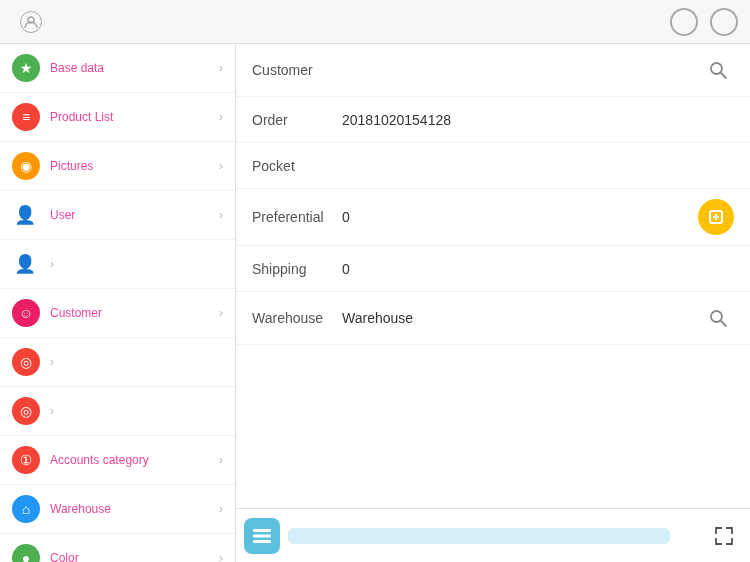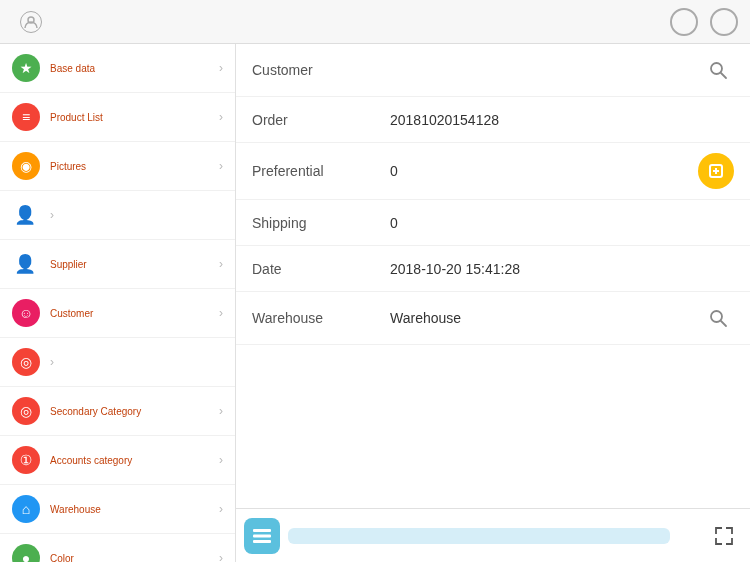--- a/index.html
+++ b/index.html
@@ -16,39 +16,39 @@
     .header-right { display: flex; align-items: center; gap: 12px; }
     .header-icon { width: 28px; height: 28px; border-radius: 50%; border: 2px solid #aaa; display: flex; align-items: center; justify-content: center; color: #aaa; font-size: 16px; }
 
     
     .main { display: flex; flex: 1; overflow: hidden; }
 
     
     .sidebar { width: 236px; background: #fff; border-right: 1px solid #e0e0e0; overflow-y: auto; flex-shrink: 0; }
     .sidebar-item { display: flex; align-items: center; padding: 10px 12px; border-bottom: 1px solid #f0f0f0; cursor: pointer; min-height: 46px; }
     .sidebar-item-icon { width: 28px; height: 28px; border-radius: 50%; display: flex; align-items: center; justify-content: center; font-size: 14px; margin-right: 10px; flex-shrink: 0; }
-    .sidebar-item-label { flex: 1; font-size: 10px; color: #c2410c; }
+    .sidebar-item-label { flex: 1; font-size: 12px; color: #ec4899; }
     .sidebar-chevron { color: #bbb; font-size: 12px; }
 
     
     .icon-green { background: #4CAF50; color: white; }
     .icon-red { background: #f44336; color: white; }
     .icon-orange { background: #FF9800; color: white; }
     .icon-blue { background: #2196F3; color: white; }
     .icon-pink { background: #E91E63; color: white; }
     .icon-plain { background: none; color: #555; font-size: 18px; }
 
     
     .right-panel { flex: 1; display: flex; flex-direction: column; background: #fff; overflow: hidden; }
 
     .form-area { flex: 1; overflow-y: auto; }
 
     .form-row { display: flex; align-items: center; padding: 10px 16px; border-bottom: 1px solid #f0f0f0; min-height: 46px; }
     .form-label { width: 90px; color: #555; font-size: 14px; flex-shrink: 0; }
-    .form-value { flex: 1; font-size: 14px; color: #333; margin-left: 48px; }
+    .form-value { flex: 1; font-size: 14px; color: #333; }
     .form-search-btn { width: 32px; height: 32px; display: flex; align-items: center; justify-content: center; color: #888; font-size: 18px; cursor: pointer; }
     .form-action-btn { width: 36px; height: 36px; border-radius: 50%; background: #FFC107; display: flex; align-items: center; justify-content: center; color: white; font-size: 16px; cursor: pointer; margin-left: 8px; }
 
     
     .bottom-bar { height: 54px; background: #fff; border-top: 1px solid #e0e0e0; display: flex; align-items: center; padding: 0 8px; flex-shrink: 0; }
     .bottom-tab-icon { width: 36px; height: 36px; border-radius: 8px; background: #5bc0de; display: flex; align-items: center; justify-content: center; color: white; font-size: 16px; margin-right: 8px; flex-shrink: 0; }
     .bottom-tab-label { flex: 1; text-align: center; font-size: 16px; color: #5bc0de; font-weight: 500; background: #d6eef8; border-radius: 6px; padding: 8px 0; }
     .bottom-add-btn { width: 36px; height: 36px; display: flex; align-items: center; justify-content: center; color: #555; font-size: 22px; cursor: pointer; }
     .bottom-expand-btn { width: 36px; height: 36px; display: flex; align-items: center; justify-content: center; color: #555; font-size: 18px; cursor: pointer; }
 
@@ -97,39 +97,38 @@
           <span class="sidebar-item-label">Product List</span>
           <span class="sidebar-chevron">›</span>
         </div>
         <div class="sidebar-item">
           <div class="sidebar-item-icon icon-orange">◉</div>
           <span class="sidebar-item-label">Pictures</span>
           <span class="sidebar-chevron">›</span>
         </div>
         <div class="sidebar-item">
           <div class="sidebar-item-icon icon-plain">👤</div>
+          <span class="sidebar-item-label">User</span>
           <span class="sidebar-chevron">›</span>
         </div>
         <div class="sidebar-item">
           <div class="sidebar-item-icon icon-plain">👤</div>
-          <span class="sidebar-item-label">Supplier</span>
           <span class="sidebar-chevron">›</span>
         </div>
         <div class="sidebar-item">
           <div class="sidebar-item-icon icon-pink">☺</div>
           <span class="sidebar-item-label">Customer</span>
           <span class="sidebar-chevron">›</span>
         </div>
         <div class="sidebar-item">
           <div class="sidebar-item-icon icon-red">◎</div>
           <span class="sidebar-chevron">›</span>
         </div>
         <div class="sidebar-item">
           <div class="sidebar-item-icon icon-red">◎</div>
-          <span class="sidebar-item-label">Secondary Category</span>
           <span class="sidebar-chevron">›</span>
         </div>
         <div class="sidebar-item">
           <div class="sidebar-item-icon icon-red">①</div>
           <span class="sidebar-item-label">Accounts category</span>
           <span class="sidebar-chevron">›</span>
         </div>
         <div class="sidebar-item">
           <div class="sidebar-item-icon icon-blue">⌂</div>
           <span class="sidebar-item-label">Warehouse</span>
@@ -153,39 +152,39 @@
                 <circle cx="8.5" cy="8.5" r="5.5" stroke="#888" stroke-width="1.8"></circle>
                 <line x1="13" y1="13" x2="18" y2="18" stroke="#888" stroke-width="1.8" stroke-linecap="round"></line>
               </svg>
             </div>
           </div>
           <div class="form-row">
             <div class="form-label">Order</div>
             <div class="form-value">20181020154128</div>
           </div>
           <div class="form-row">
+            <div class="form-label">Pocket</div>
+            <div class="form-value"></div>
+          </div>
+          <div class="form-row">
             <div class="form-label">Preferential</div>
             <div class="form-value">0</div>
             <div class="form-action-btn">
               <svg width="16" height="16" viewBox="0 0 16 16" fill="none" stroke="white" stroke-width="2">
                 <rect x="2" y="2" width="12" height="12" rx="2"></rect>
                 <line x1="8" y1="5" x2="8" y2="11"></line>
                 <line x1="5" y1="8" x2="11" y2="8"></line>
               </svg>
             </div>
           </div>
           <div class="form-row">
             <div class="form-label">Shipping</div>
             <div class="form-value">0</div>
           </div>
           <div class="form-row">
-            <div class="form-label">Date</div>
-            <div class="form-value">2018-10-20 15:41:28</div>
-          </div>
-          <div class="form-row">
             <div class="form-label">Warehouse</div>
             <div class="form-value">Warehouse</div>
             <div class="form-search-btn">
               <svg width="20" height="20" viewBox="0 0 20 20" fill="none">
                 <circle cx="8.5" cy="8.5" r="5.5" stroke="#888" stroke-width="1.8"></circle>
                 <line x1="13" y1="13" x2="18" y2="18" stroke="#888" stroke-width="1.8" stroke-linecap="round"></line>
               </svg>
             </div>
           </div>
         </div>

